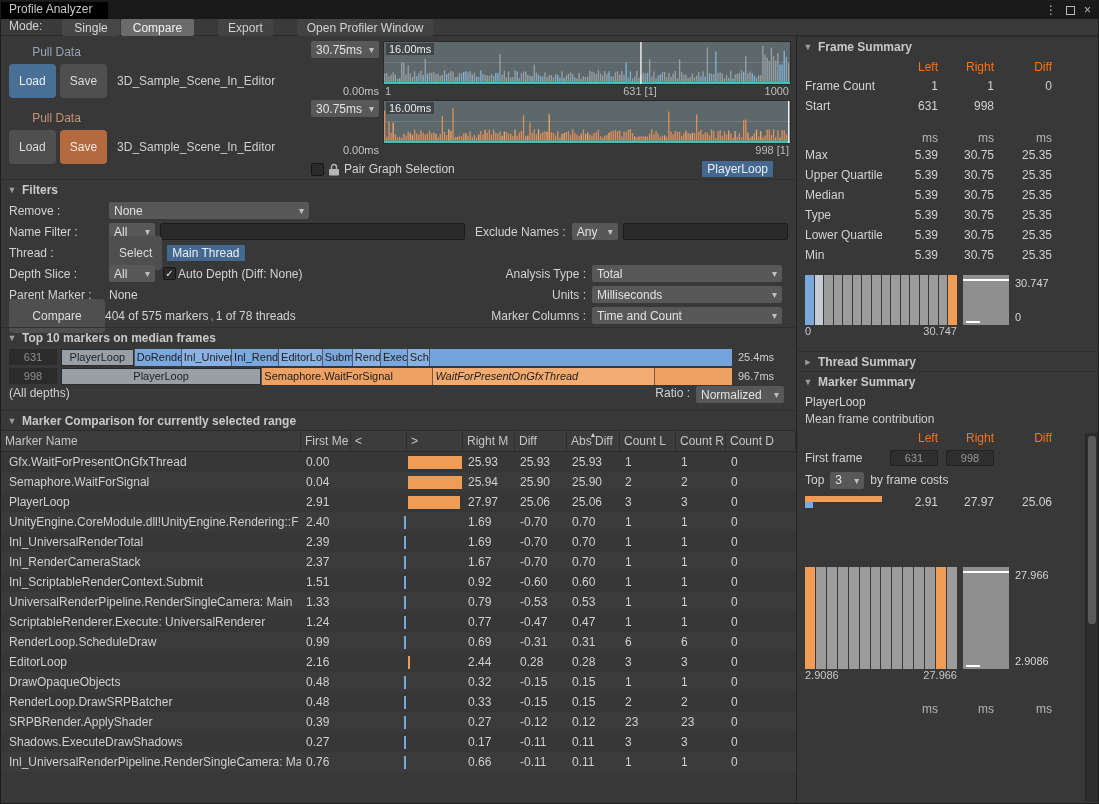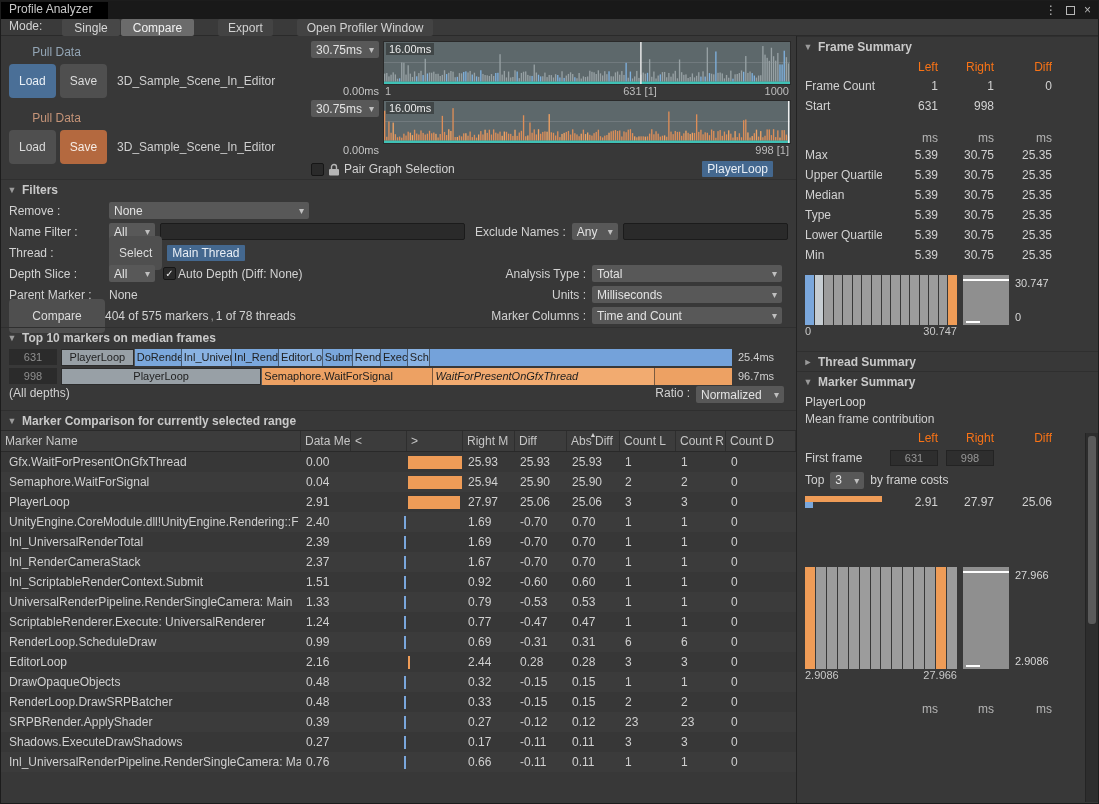--- a/index.html
+++ b/index.html
@@ -766,21 +766,21 @@
       <div class="comparison">
         <div class="sec-header">
           <span class="tri">▼</span>
           <span>Marker Comparison for currently selected range</span>
         </div>
         <div class="tbl-head" id="tbl-head">
             <div class="th c0">
               <span>Marker Name</span>
             </div>
             <div class="th c1">
-              <span>Data Me</span>
+              <span>First Me</span>
             </div>
             <div class="th c2">
               <span>&lt;</span>
             </div>
             <div class="th c3">
               <span>&gt;</span>
             </div>
             <div class="th c4">
               <span>Right M</span>
             </div>

